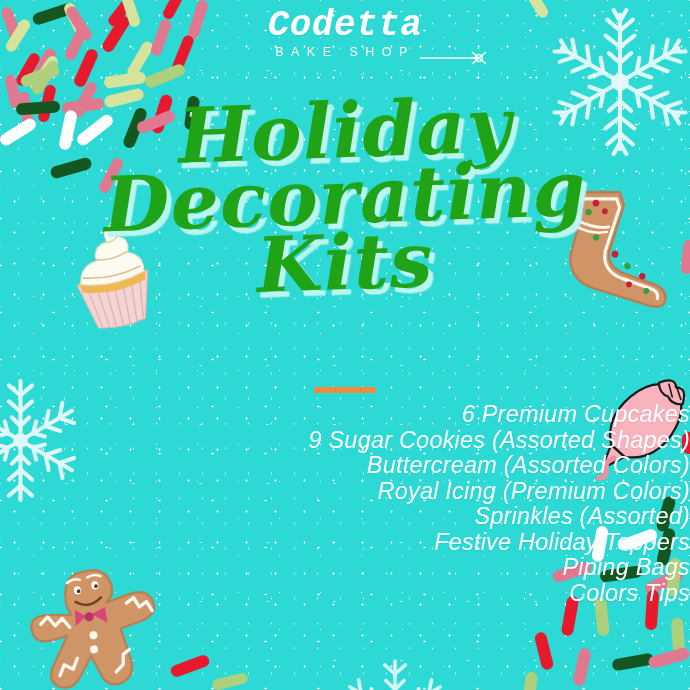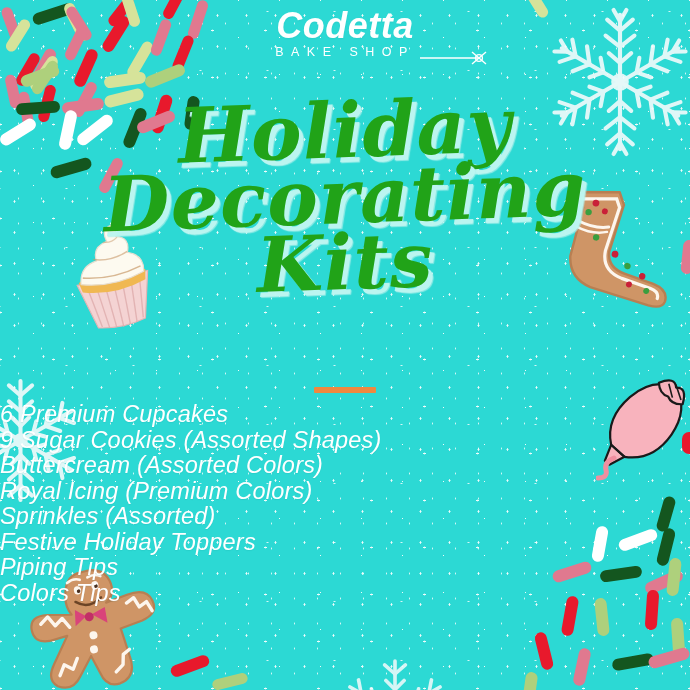--- a/index.html
+++ b/index.html
@@ -31,21 +31,21 @@
       radial-gradient(#ffffff 0.9px, transparent 1.1px);
     background-size:23px 25px, 67px 59px;
     background-position:7px 11px, 33px 41px;
     opacity:.8;
   }
   
   .sprinkle{position:absolute;border-radius:8px;z-index:3;}
   
   .logo{position:absolute;top:8px;left:0;right:0;z-index:6;text-align:center;}
   .logo-script{
-    font-family:Liberation Sans, sans-serif;
+    font-family:Liberation Mono, monospace;
     font-style:italic;font-weight:700;
     font-size:36px;color:#ffffff;line-height:1.0;
     letter-spacing:.5px;
     text-shadow:0 1px 2px rgba(0,0,0,.05);
   }
   .logo-sub{
     font-family:"Liberation Sans", sans-serif;
     font-size:12.5px;color:#ffffff;letter-spacing:7.5px;
     margin-top:1px;font-weight:400;
   }
@@ -69,21 +69,21 @@
   .t1{font-size:76px;letter-spacing:1px;}
   .t2{font-size:76px;letter-spacing:1px;margin-top:-4px;}
   .t3{font-size:76px;letter-spacing:1px;margin-top:-4px;}
   
   .divider{
     position:absolute;left:50%;top:387px;transform:translateX(-50%);
     width:62px;height:6px;background:#f0883f;border-radius:1px;z-index:6;
   }
   
   .itemlist{
-    position:absolute;left:0;right:0;top:402px;z-index:6;text-align:left;
+    position:absolute;left:0;right:0;top:402px;z-index:6;text-align:right;
   }
   .item{
     font-family:"Liberation Sans", sans-serif;
     font-style:italic;font-weight:400;
     font-size:23.5px;color:#ffffff;line-height:25.5px;
     letter-spacing:.2px;
     text-shadow:0 1px 1px rgba(0,120,120,.10);
   }
   
   .art{position:absolute;z-index:4;}
@@ -357,17 +357,17 @@
 
   <div class="divider"></div>
 
   <div class="itemlist">
     <div class="item">6 Premium Cupcakes</div>
     <div class="item">9 Sugar Cookies (Assorted Shapes)</div>
     <div class="item">Buttercream (Assorted Colors)</div>
     <div class="item">Royal Icing (Premium Colors)</div>
     <div class="item">Sprinkles (Assorted)</div>
     <div class="item">Festive Holiday Toppers</div>
-    <div class="item">Piping Tips</div>
+    <div class="item">Piping Bags</div>
     <div class="item">Colors Tips</div>
   </div>
 
 </div>
 
 </body></html>

